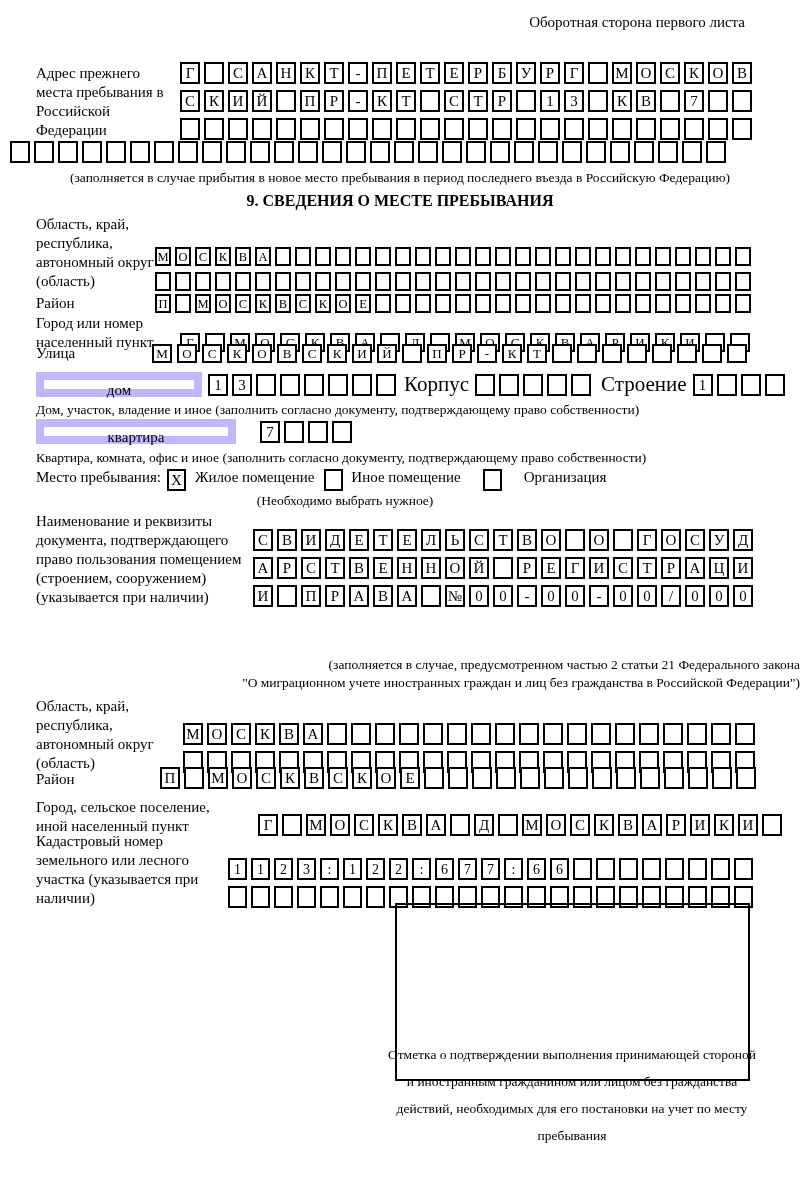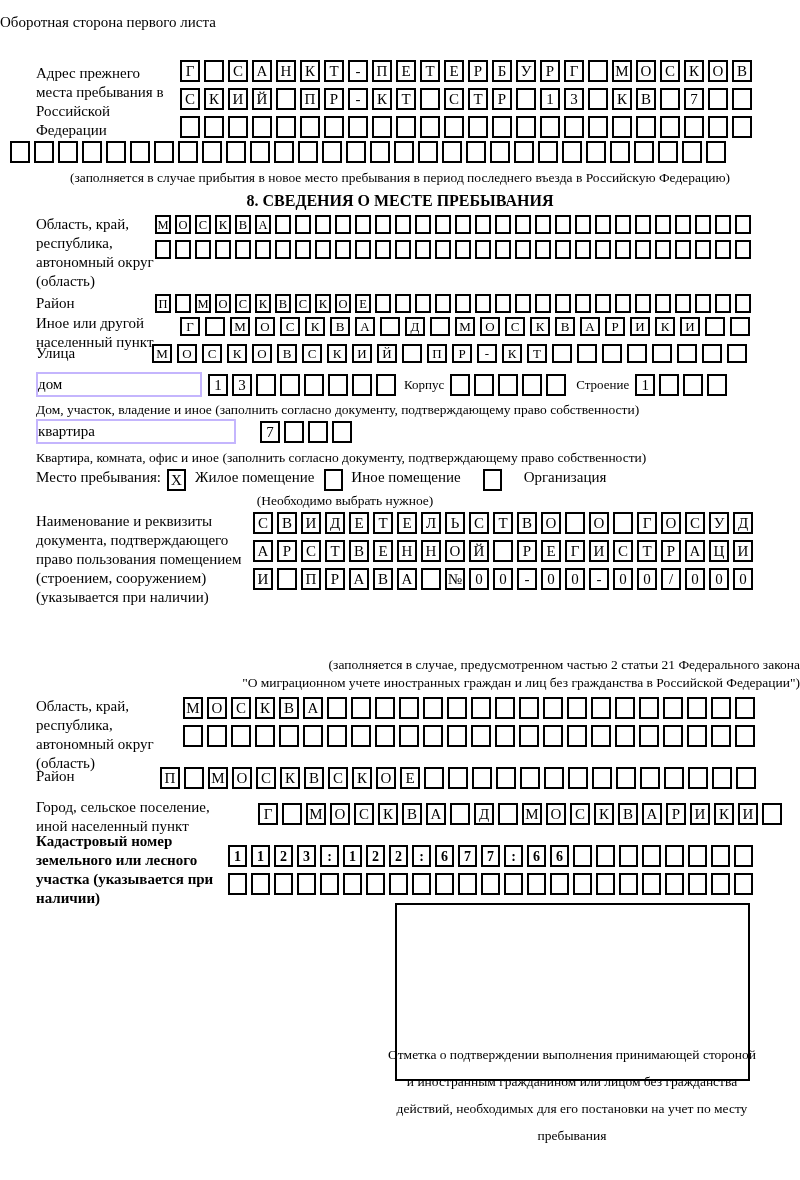--- a/index.html
+++ b/index.html
@@ -7,27 +7,27 @@
   .page {
     position:relative;
     width:800px; height:1180px;
     background:#ffffff;
     color:#000;
     font-family:"Liberation Serif","DejaVu Serif",serif;
     overflow:hidden;
   }
   .abs { position:absolute; left:36px; }
 
-  .corner-note { top:14px; left:0; width:800px; text-align:left; padding-right:55px; font-size:15px; }
+  .corner-note { top:14px; left:0; width:800px; text-align:right; padding-right:55px; font-size:15px; }
 
   .flabel { font-size:15px; line-height:19px; flex-shrink:0; }
   .w116{width:116px} .w119{width:119px} .w124{width:124px} .w144{width:144px}
   .w147{width:147px} .w186{width:186px} .w192{width:192px} .w217{width:217px}
 
-  .field { display:flex; align-items:flex-start; }
+  .field { display:flex; align-items:flex-end; }
   .rows { display:flex; flex-direction:column; gap:6px; }
 
   .cellrow { display:flex; gap:4px; }
   .cell {
     display:block; flex-shrink:0;
     border:2px solid #000; background:#fff;
     text-align:center; color:#000;
   }
   .c24 .cell { width:20px; height:22px; font-size:15px; line-height:19px; }
   .c20 .cell { width:16px; height:19px; font-size:12.5px; line-height:16px; }
@@ -40,39 +40,39 @@
   .pos-note1 { top:169px; left:0; width:800px; text-align:center; }
   .heading { font-weight:bold; text-align:center; left:0; width:800px; }
   .pos-h2 { top:192px; font-size:16px; }
   .pos-region { top:215px; }
   .pos-district { top:294px; }
   .pos-city { top:314px; } .pos-city .rows { margin-top:3px; }
   .pos-street { top:344px; }
 
   .inline-row { display:flex; align-items:center; }
   .pos-house { top:372px; }
-  .big-box { border:2px solid #c4b5fd; height:25px; font-size:15px; line-height:21px; flex-shrink:0; }
+  .big-box { border:8px solid #c4b5fd; height:25px; text-align:center; font-size:15px; line-height:21px; flex-shrink:0; }
   .house-box { width:166px; margin-right:6px; }
   .apt-box { width:200px; margin-right:24px; }
-  .mini-label { font-size:13px;text-align:right; }
+  .mini-label { font-size:21px;text-align:right; }
   .pos-cap1 { top:401px; }
   .pos-apt { top:419px; }
   .pos-cap2 { top:449px; }
 
   .pos-stay { top:469px; font-size:15px; align-items:flex-start; }
   .cb { width:19px; height:22px; border:2px solid #000; text-align:center; font-size:15px; line-height:19px; flex-shrink:0; }
   .pos-choose { top:492px; left:240px; width:210px; text-align:center; }
 
   .pos-doc { top:512px; }
   .pos-facthead { top:633px; font-size:15px; }
   .pos-factnote { top:656px; left:0; width:800px; text-align:right; }
   .pos-factregion { top:697px; }
   .pos-factdistrict { top:767px; }
   .pos-factcity { top:798px;gap:36px; } .pos-factcity .rows { margin-top:5px; }
-  .pos-cadastre { top:832px;font-weight:bold; } .pos-cadastre .rows { margin-top:13px; }
+  .pos-cadastre { top:832px; } .pos-cadastre .rows { margin-top:13px; }
 
   .stamp-box { top:903px; left:395px; width:355px; height:178px; border:2px solid #000; }
   .stamp-caption { top:1041px; left:383px; width:378px; text-align:center; font-size:13.5px; line-height:27px; }
 </style>
 </head>
 <body>
 
 <div class="page">
 
   <div class="abs corner-note">Оборотная сторона первого листа</div>
@@ -187,21 +187,21 @@
       <span class="cell"></span>
       <span class="cell"></span>
       <span class="cell"></span>
       <span class="cell"></span>
       <span class="cell"></span>
       <span class="cell"></span>
       <span class="cell"></span>
     </div>
   <div class="abs note pos-note1">(заполняется в случае прибытия в новое место пребывания в период последнего въезда в Российскую Федерацию)</div>
 
-  <div class="abs heading pos-h2">8. СВЕДЕНИЯ О МЕСТЕ ПРЕБЫВАНИЯ</div>
+  <div class="abs heading pos-h2">9. СВЕДЕНИЯ О МЕСТЕ ПРЕБЫВАНИЯ</div>
 
   <div class="abs field pos-region">
     <div class="flabel w119">Область, край, республика, автономный округ (область)</div>
     <div class="rows">
       <div class="cellrow c20">
           <span class="cell">М</span>
           <span class="cell">О</span>
           <span class="cell">С</span>
           <span class="cell">К</span>
           <span class="cell">В</span>
@@ -296,21 +296,21 @@
         <span class="cell"></span>
         <span class="cell"></span>
         <span class="cell"></span>
         <span class="cell"></span>
         <span class="cell"></span>
         <span class="cell"></span>
       </div>
   </div>
 
   <div class="abs field pos-city">
-    <div class="flabel w144">Иное или другой населенный пункт</div>
+    <div class="flabel w144">Город или номер населенный пункт</div>
     <div class="rows">
       <div class="cellrow c25">
           <span class="cell">Г</span>
           <span class="cell"></span>
           <span class="cell">М</span>
           <span class="cell">О</span>
           <span class="cell">С</span>
           <span class="cell">К</span>
           <span class="cell">В</span>
           <span class="cell">А</span>

